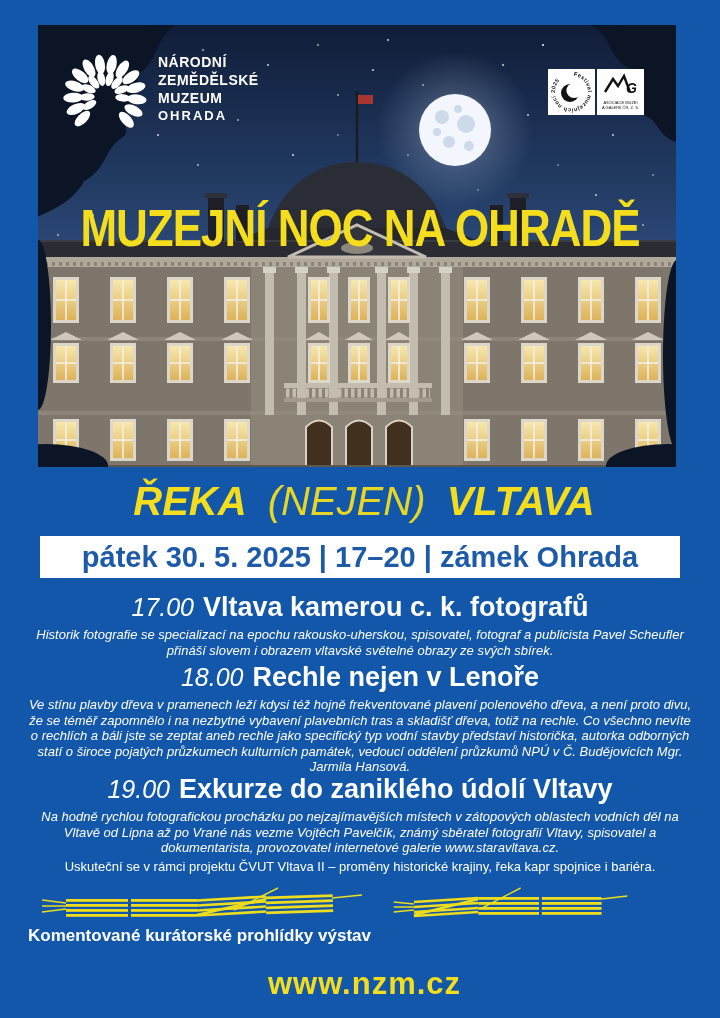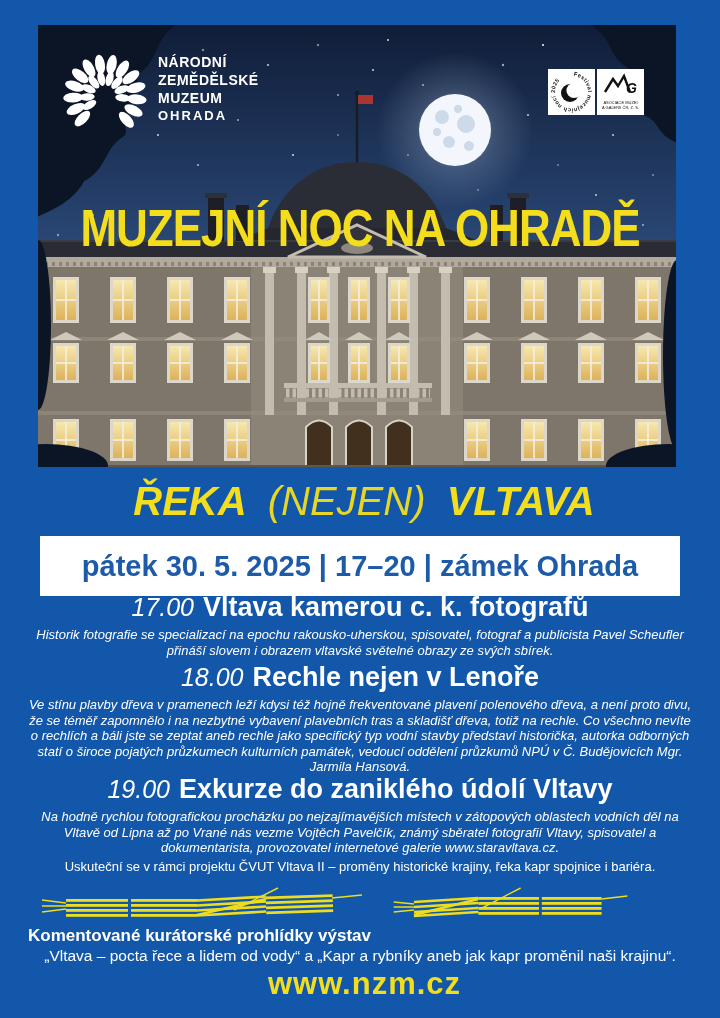--- a/index.html
+++ b/index.html
@@ -27,21 +27,21 @@
     color:var(--accent-yellow,#f6e01a);
     font-size:44px;font-weight:bold;letter-spacing:-1px;
     transform:scaleY(1.18);transform-origin:top center;
   }
   
   .subtitle{left:0;right:0;top:479px;text-align:center;white-space:nowrap;
     color:var(--accent-yellow,#f6e01a);font-style:italic;font-size:40px;padding-left:8px;}
   .subtitle .bold{font-weight:bold;}
   .subtitle .thin{font-weight:normal;opacity:.95;margin:0 10px;}
   
-  .date-bar{left:40px;top:536px;width:640px;height:60px;background:#fff;
+  .date-bar{left:40px;top:536px;width:640px;height:42px;background:#fff;
     display:flex;align-items:center;justify-content:center;
     color:var(--date-blue,#1d5ba8);font-size:29px;font-weight:bold;}
   
   .prog-item{left:28px;right:28px;text-align:center;color:#fff;}
   #prog1{top:592px;} #prog2{top:662px;} #prog3{top:774px;}
   .prog-head{white-space:nowrap;}
   .prog-time{font-style:italic;font-weight:normal;font-size:25px;margin-right:9px;}
   .prog-title{font-weight:bold;font-size:27px;margin-top:32px;}
   .prog-desc{font-style:italic;font-size:13px;line-height:15.5px;margin-top:4px;}
   .note-line{left:28px;right:28px;top:859px;text-align:center;color:#fff;font-size:13px;}
@@ -455,17 +455,16 @@
         <rect x="96" y="21" width="134" height="2.8"></rect>
           <rect x="96" y="26" width="134" height="2.8"></rect>
       </g>
       <rect x="162" y="10" width="3" height="20" fill="#1257a9"></rect>
       <line x1="230" y1="13" x2="258" y2="10" stroke="#eedc1e" stroke-width="1.4"></line>
       <line x1="100" y1="22" x2="142" y2="2" stroke="#eedc1e" stroke-width="1.4"></line>
     </g>
   </svg>
 
   <div class="abs tours-heading">Komentované kurátorské prohlídky výstav</div>
-  <div class="abs tours-detail">„Vltava – pocta řece a lidem od vody“ a „Kapr a rybníky aneb jak kapr proměnil naši krajinu“.</div>
 
   <a class="abs website" href="#">www.nzm.cz</a>
 
 </div>
 
 </body></html>

